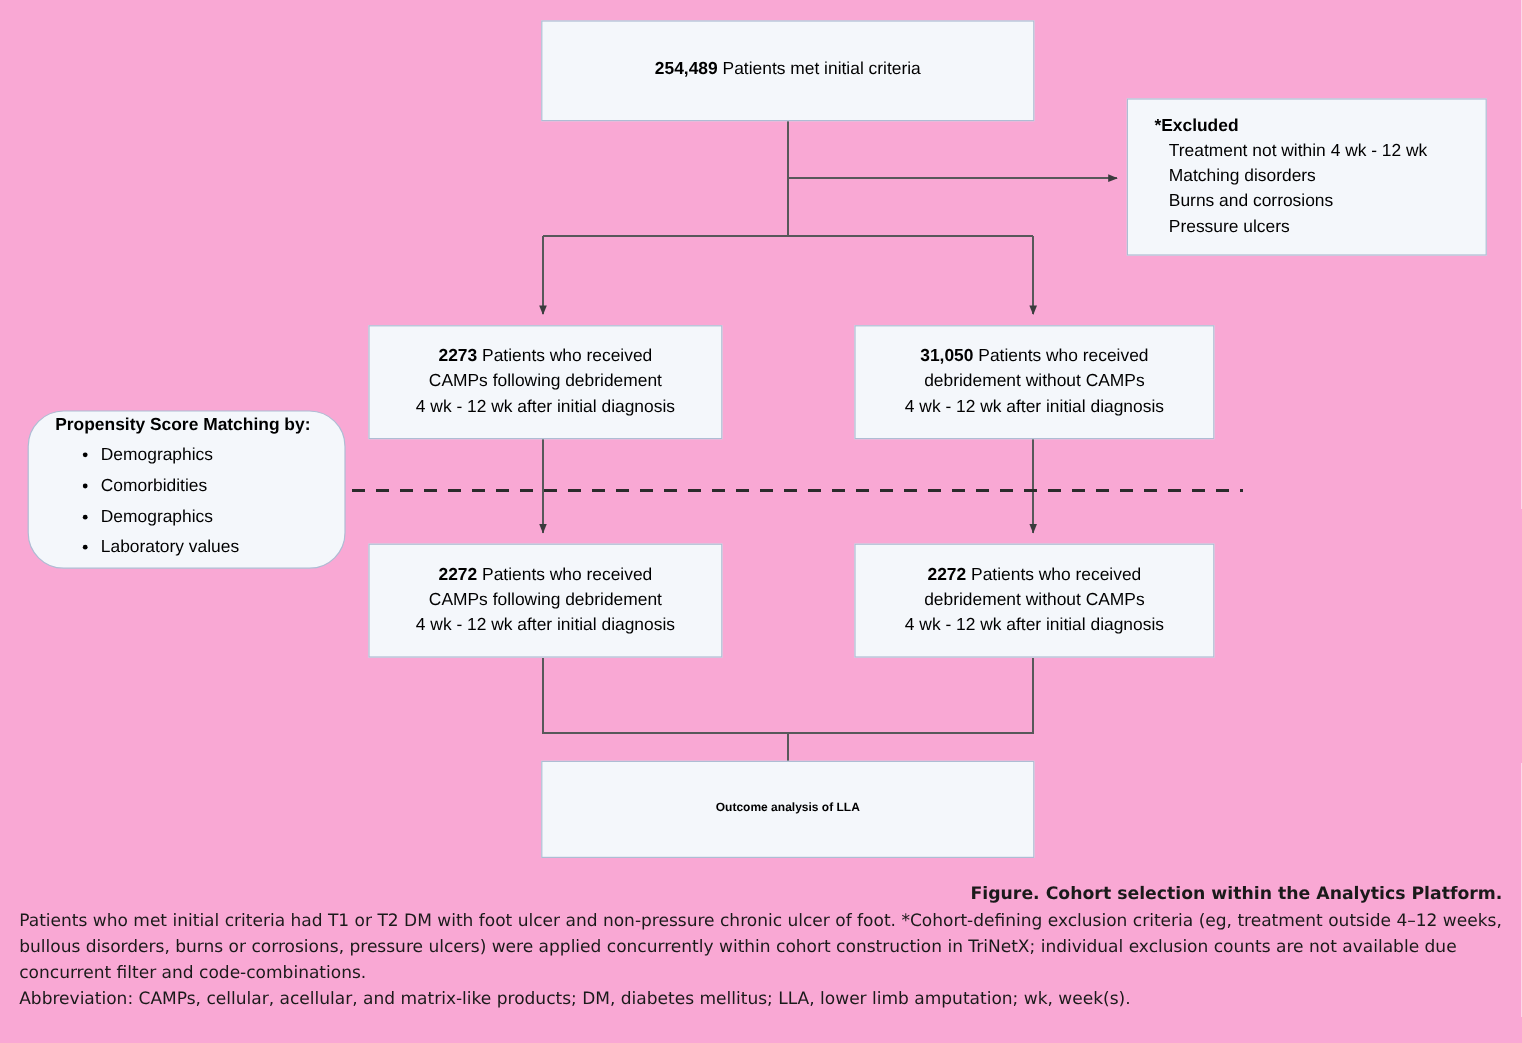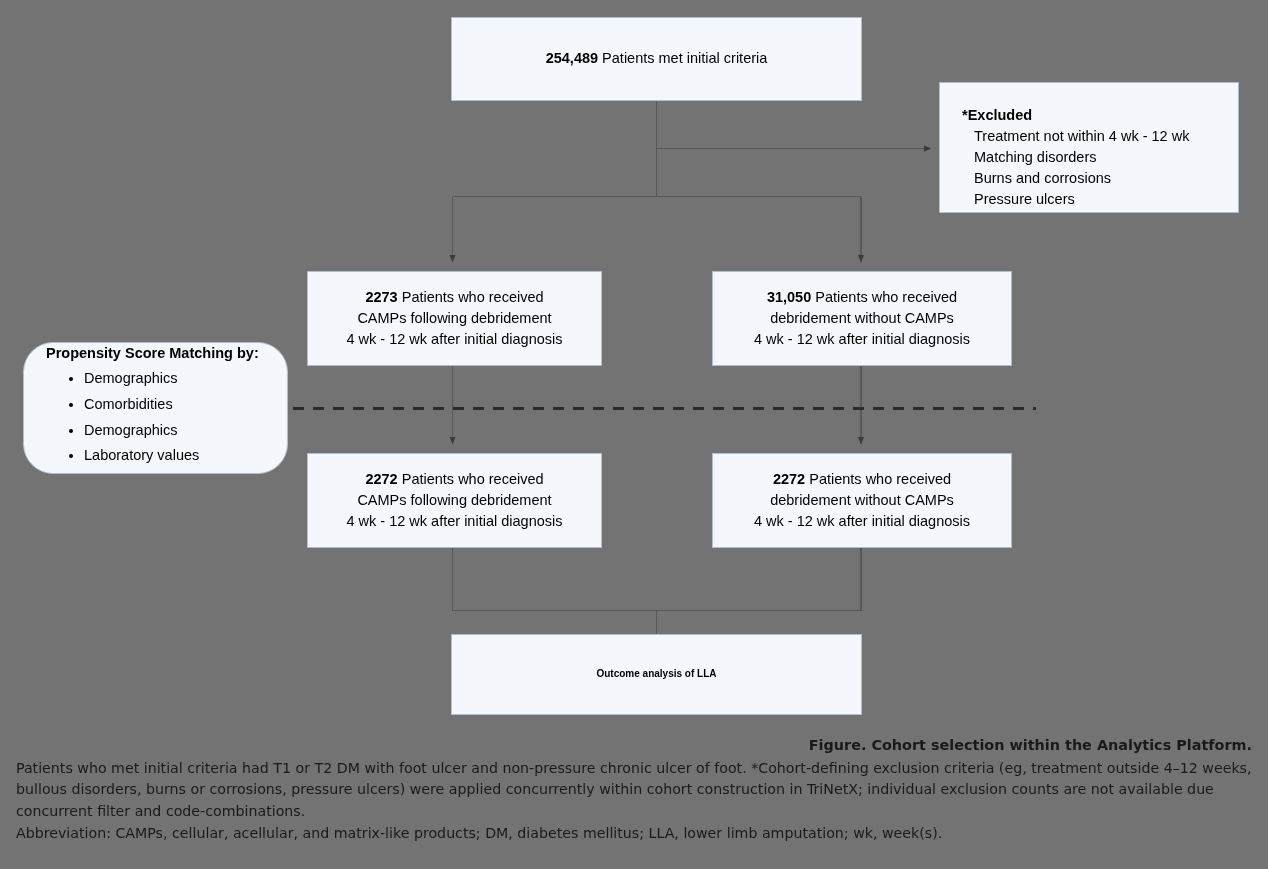--- a/index.html
+++ b/index.html
@@ -9,21 +9,21 @@
     background: #ffffff;
   }
   body {
     font-family: "Liberation Sans", sans-serif;
     color: #000000;
   }
   #page {
     position: relative;
     width: 1268px;
     height: 869px;
-    background: #737373;
+    background: #f9a8d4;
     overflow: hidden;
   }
   #flow-area {
     position: absolute;
     left: 0;
     top: 0;
     width: 1268px;
     height: 730px;
   }
   #connectors {
@@ -50,21 +50,20 @@
   .node .inner {
     padding: 2px 10px;
     width: 100%;
   }
   .node b {
     font-weight: bold;
   }
   .node-left-align {
     justify-content: flex-start;
     text-align: left;
-    align-items: flex-end;
   }
   .node-left-align .inner {
     padding-left: 22px;
   }
   .line {
     display: block;
     white-space: nowrap;
   }
   .excl-title {
     font-weight: bold;

